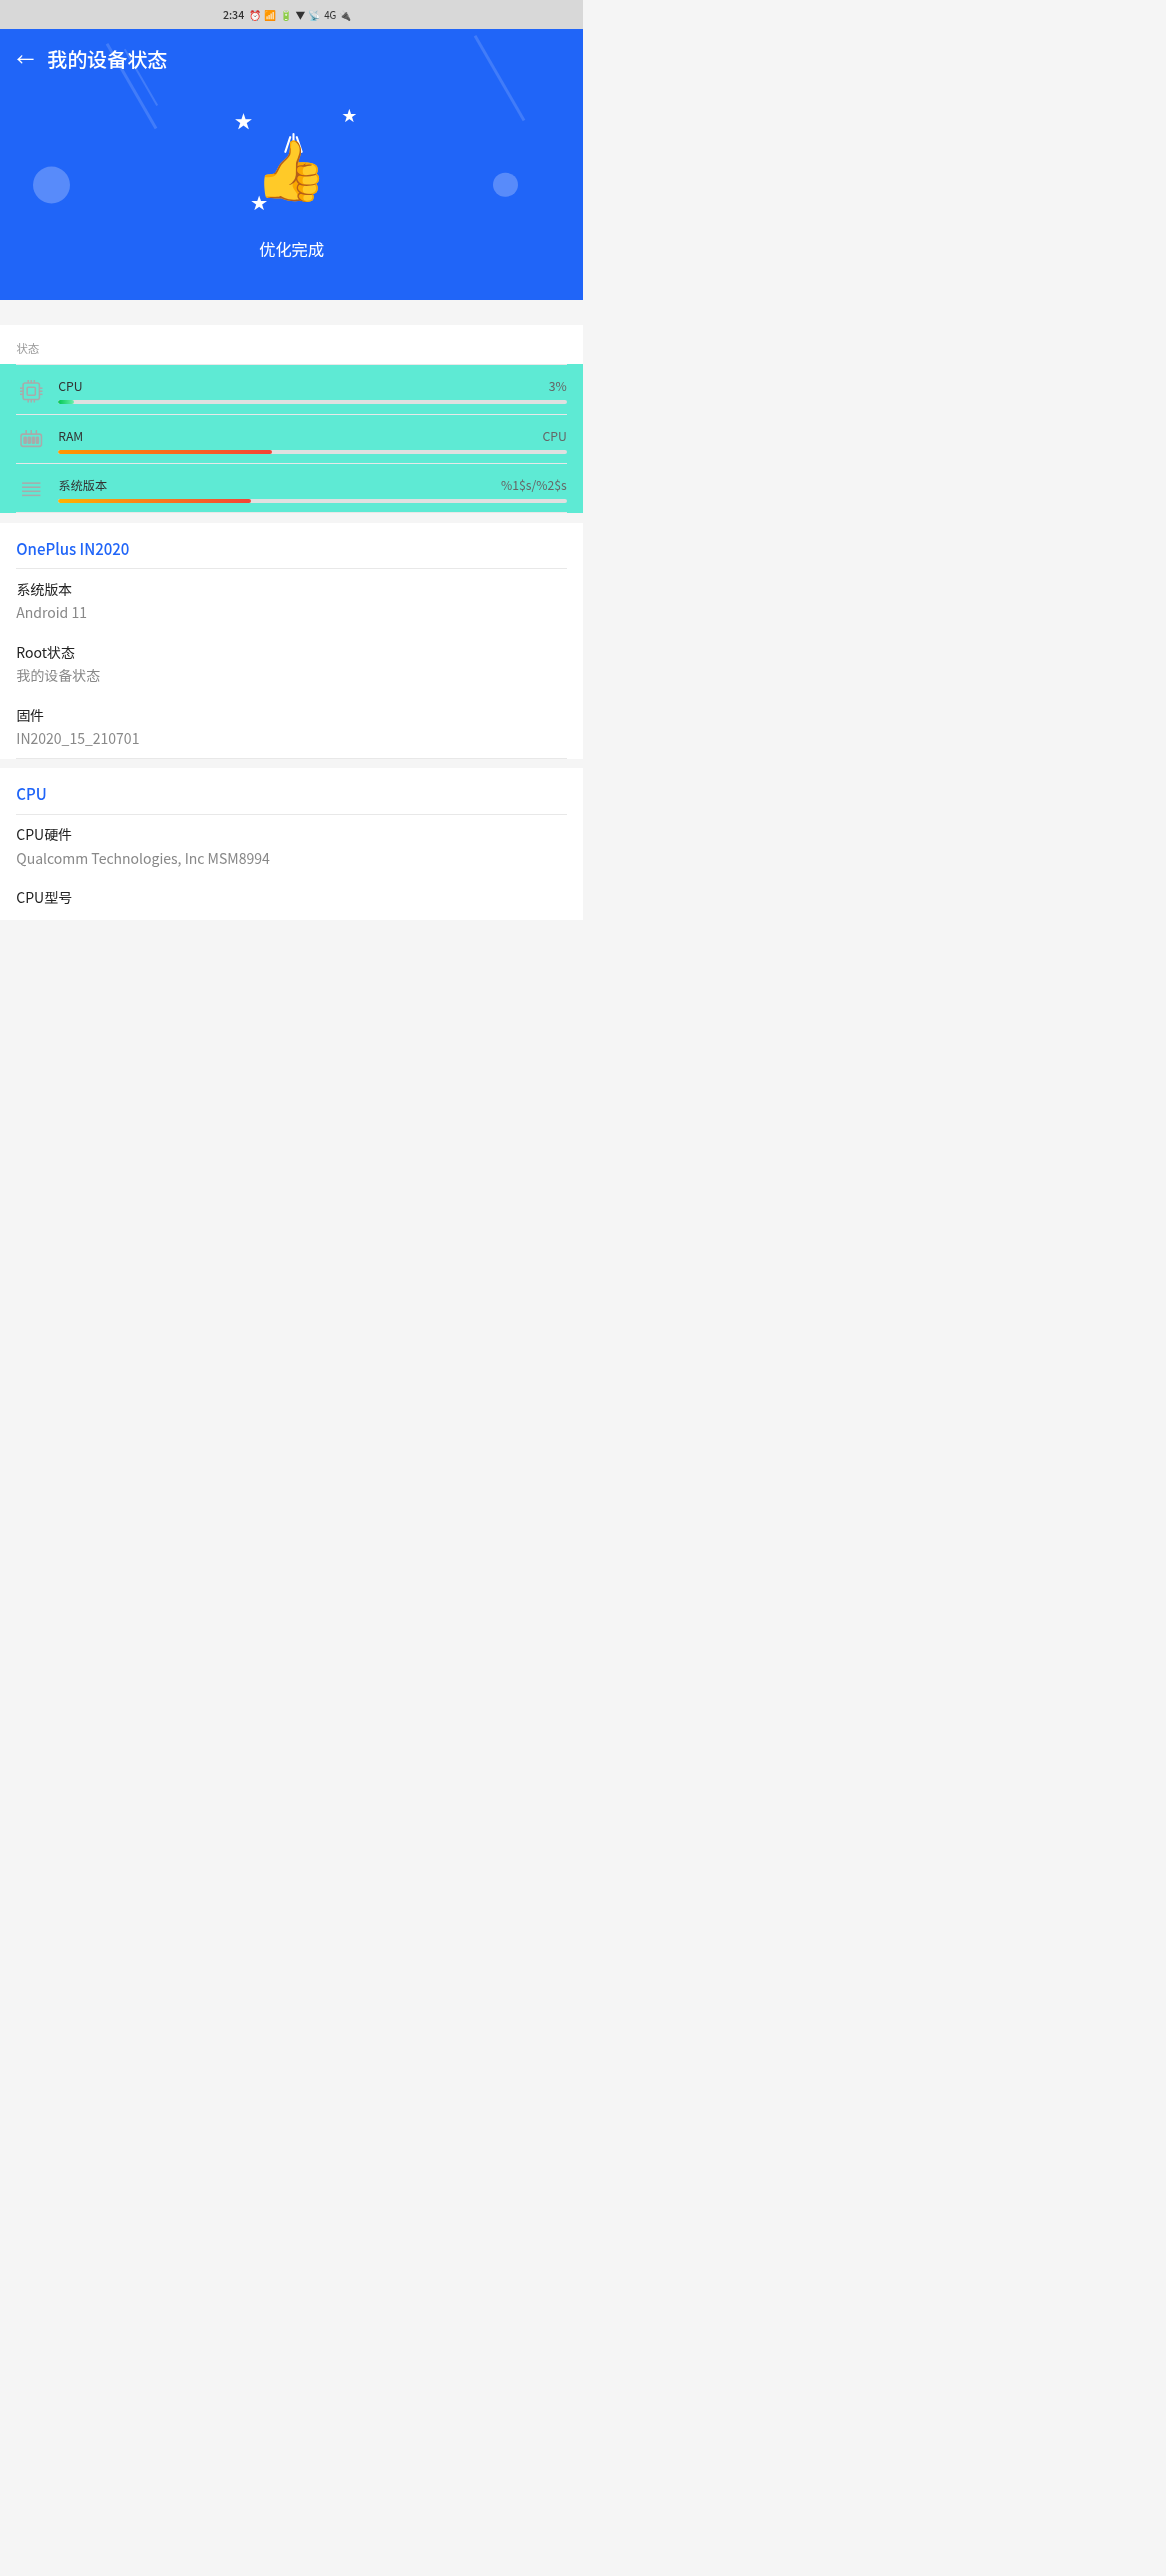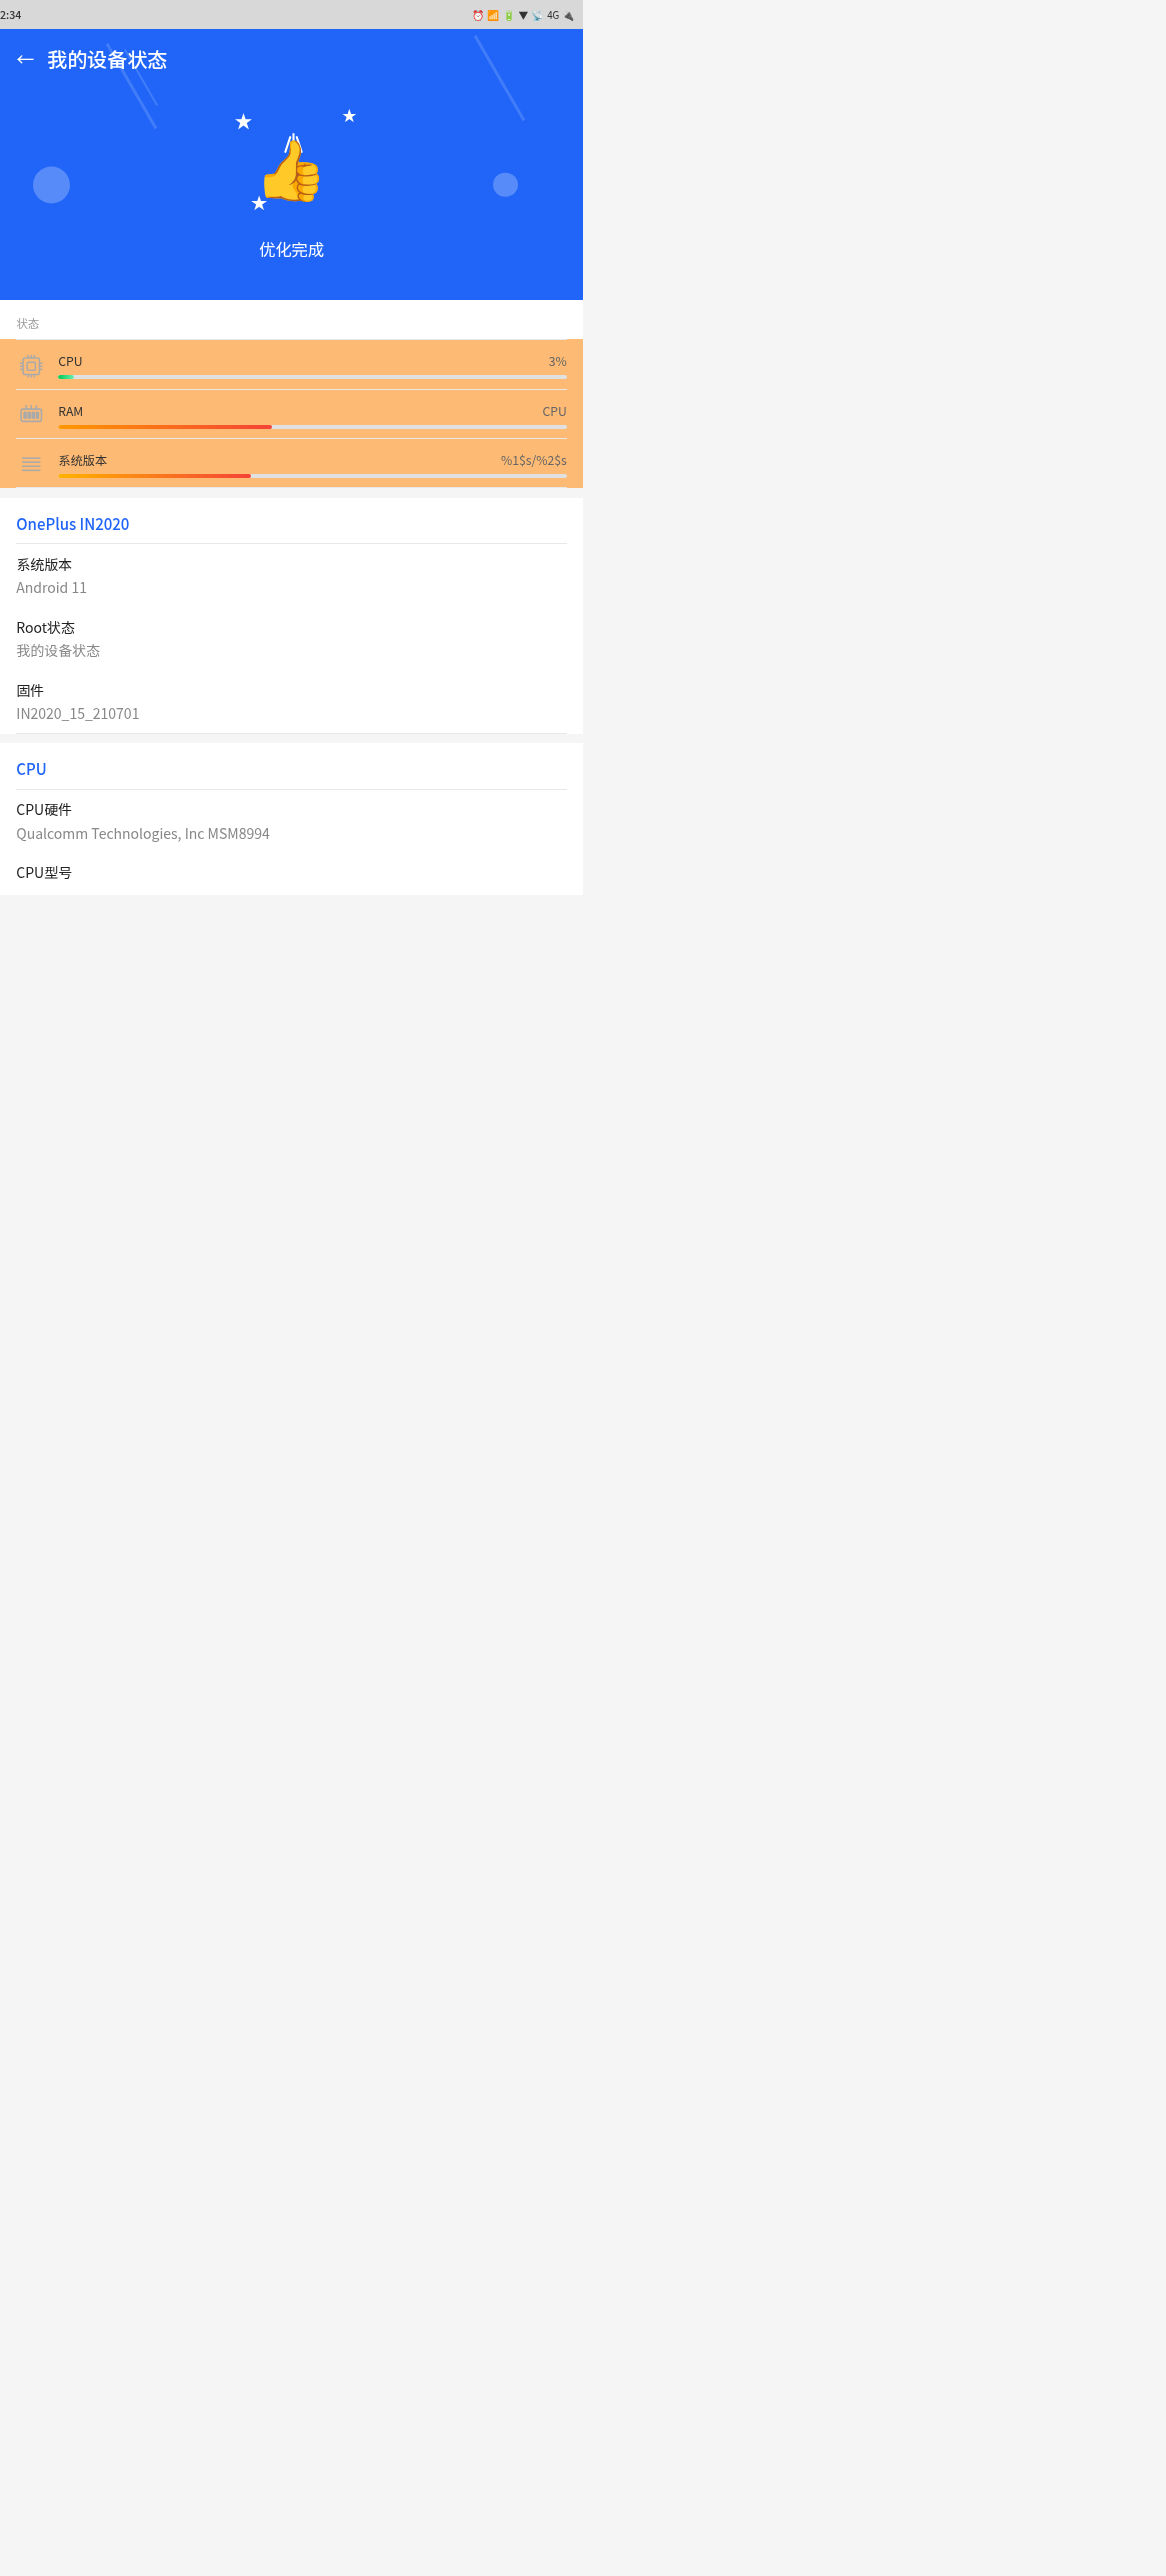--- a/index.html
+++ b/index.html
@@ -11,21 +11,21 @@
       overflow-x: hidden;
     }
 
     
     .status-bar {
       width: 100%;
       height: 29px;
       background: #d8d8d8;
       display: flex;
       align-items: center;
-      justify-content: space-between;
+      justify-content: center;
       padding-right: 8.2px;
       gap: 4.9px;
     }
     .status-bar-time {
       font-size: 10.6px;
       color: #333;
       font-weight: 500;
     }
     .status-icons {
       display: flex;
@@ -150,22 +150,23 @@
     }
 
     .banner-subtitle {
       color: white;
       font-size: 16.3px;
       margin-top: 6.5px;
     }
 
     
     .section {
-      background: #fdba74;
+      background: #5eead4;
       margin-bottom: 9.8px;
+      margin-top: 25px;
     }
 
     .section-label {
       font-size: 11.4px;
       color: #999;
       padding: 14.7px 16.3px 8.2px 16.3px;
       background: white;
     }
 
     .section-divider {

